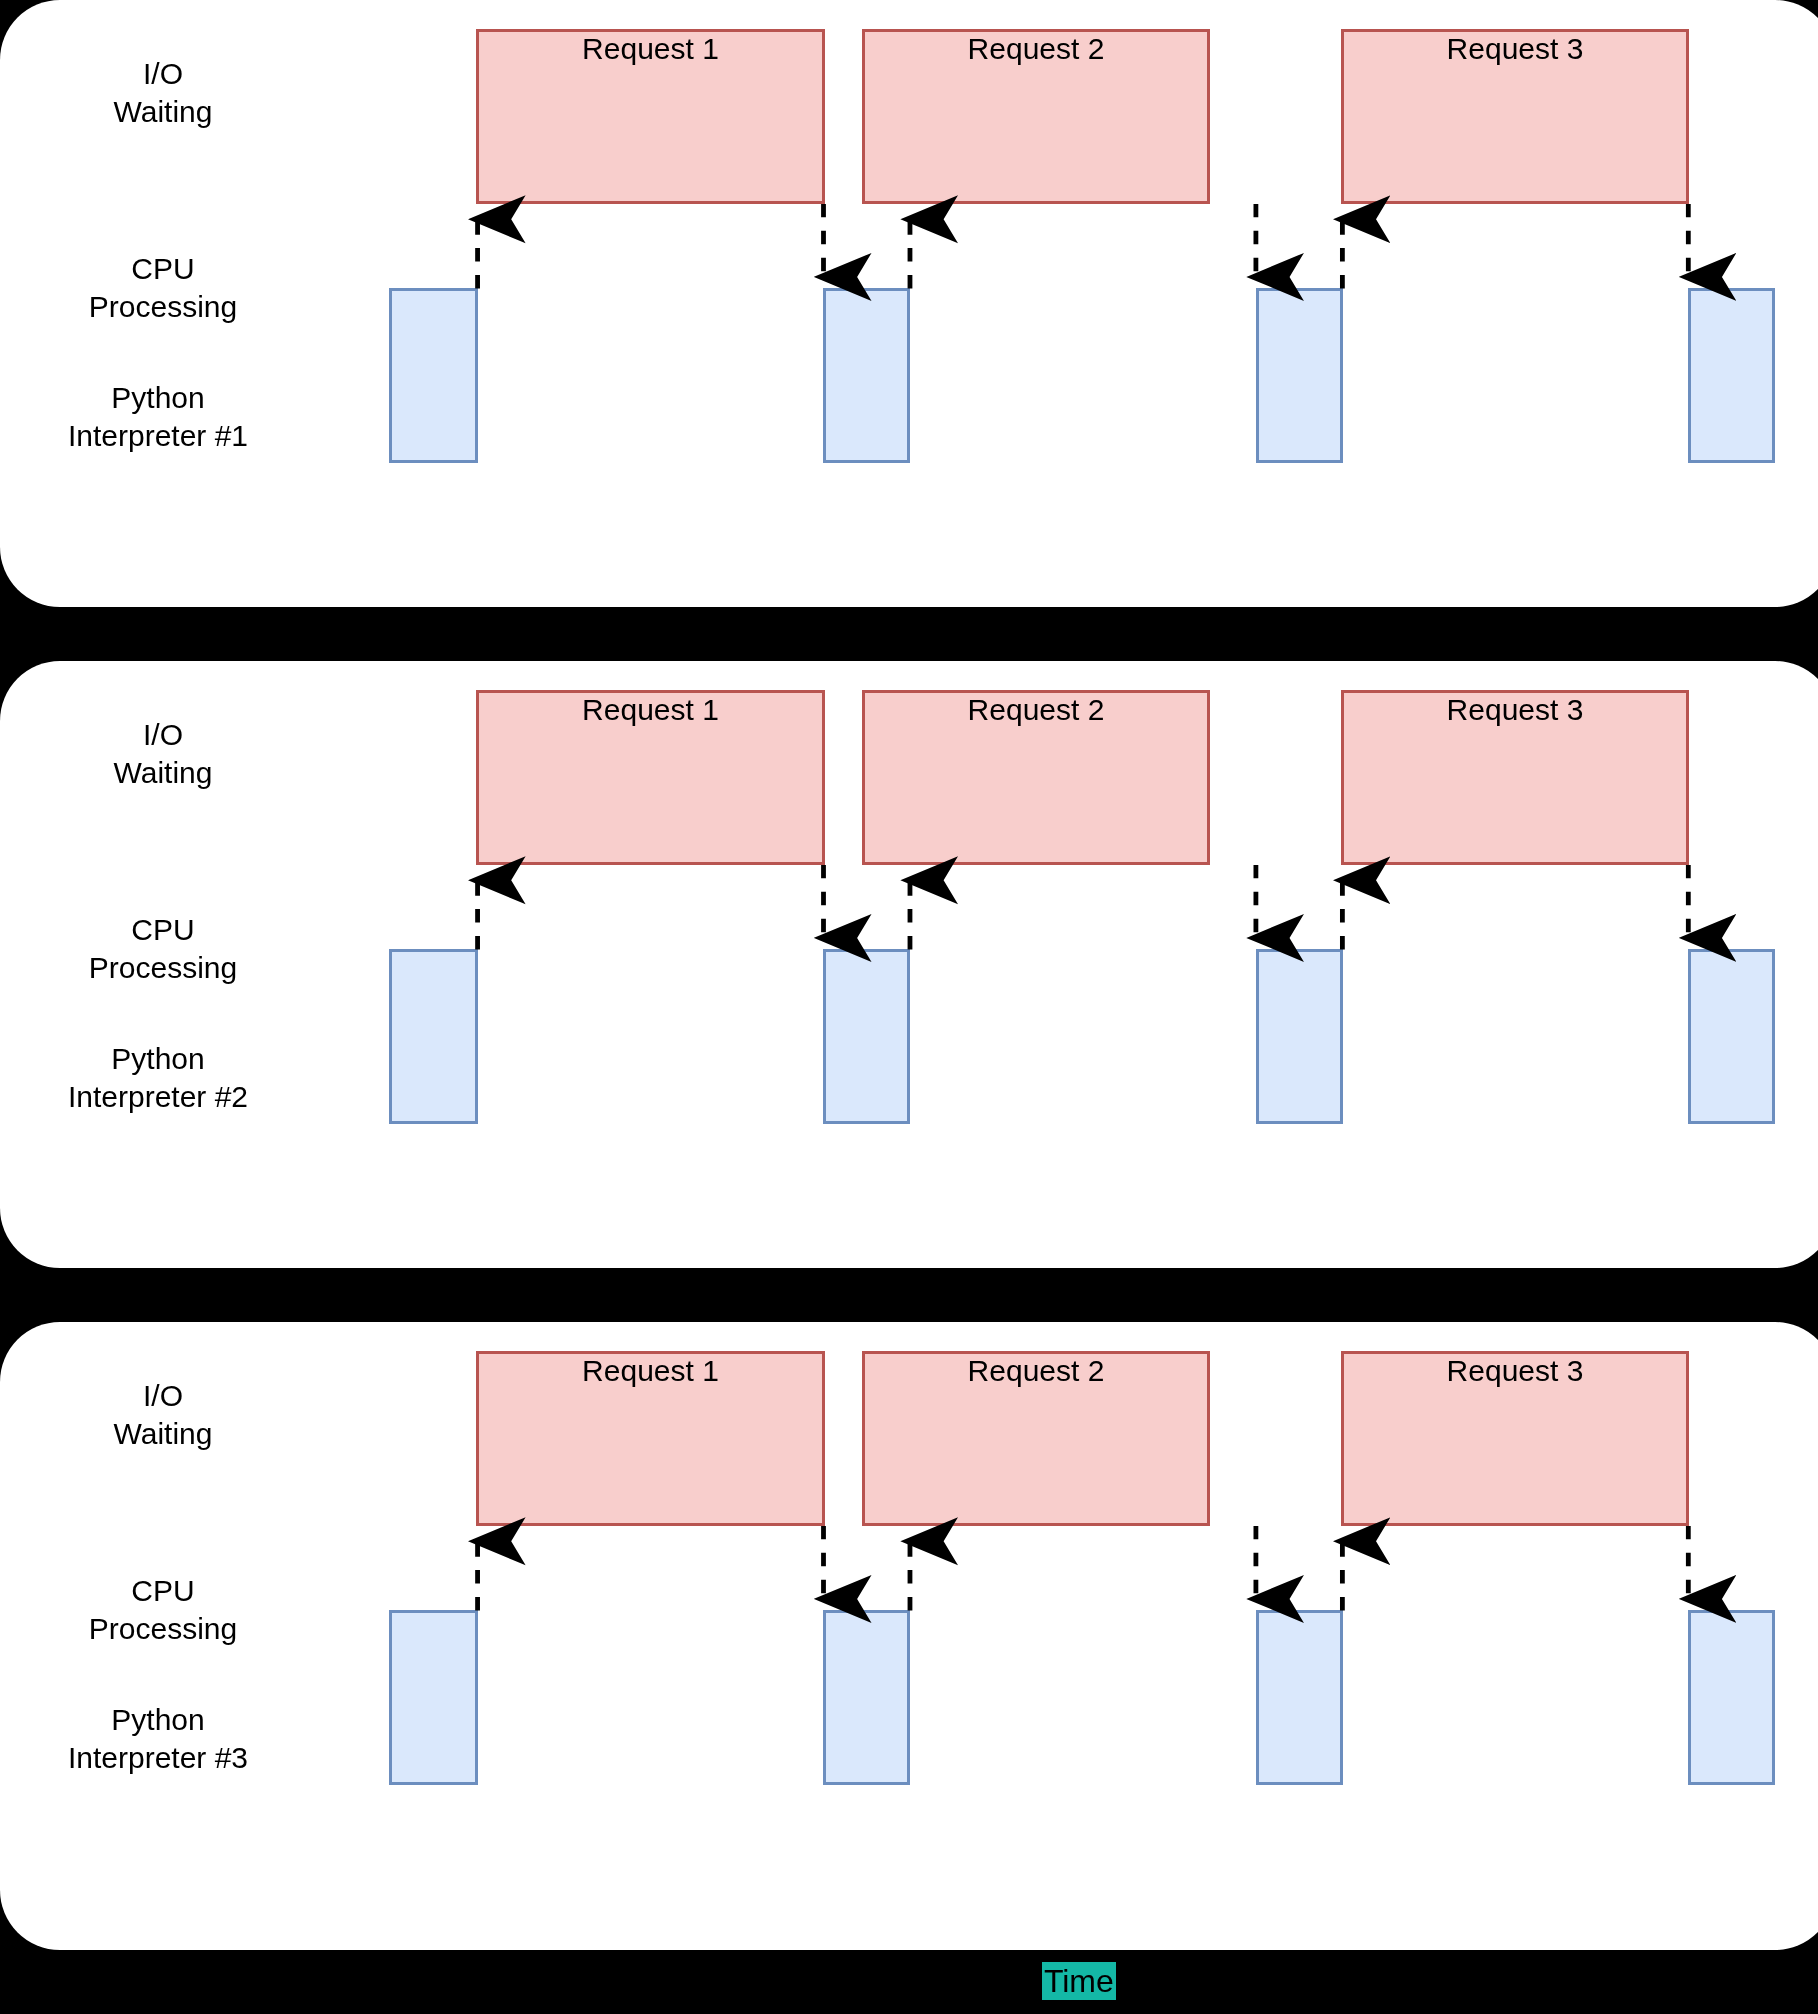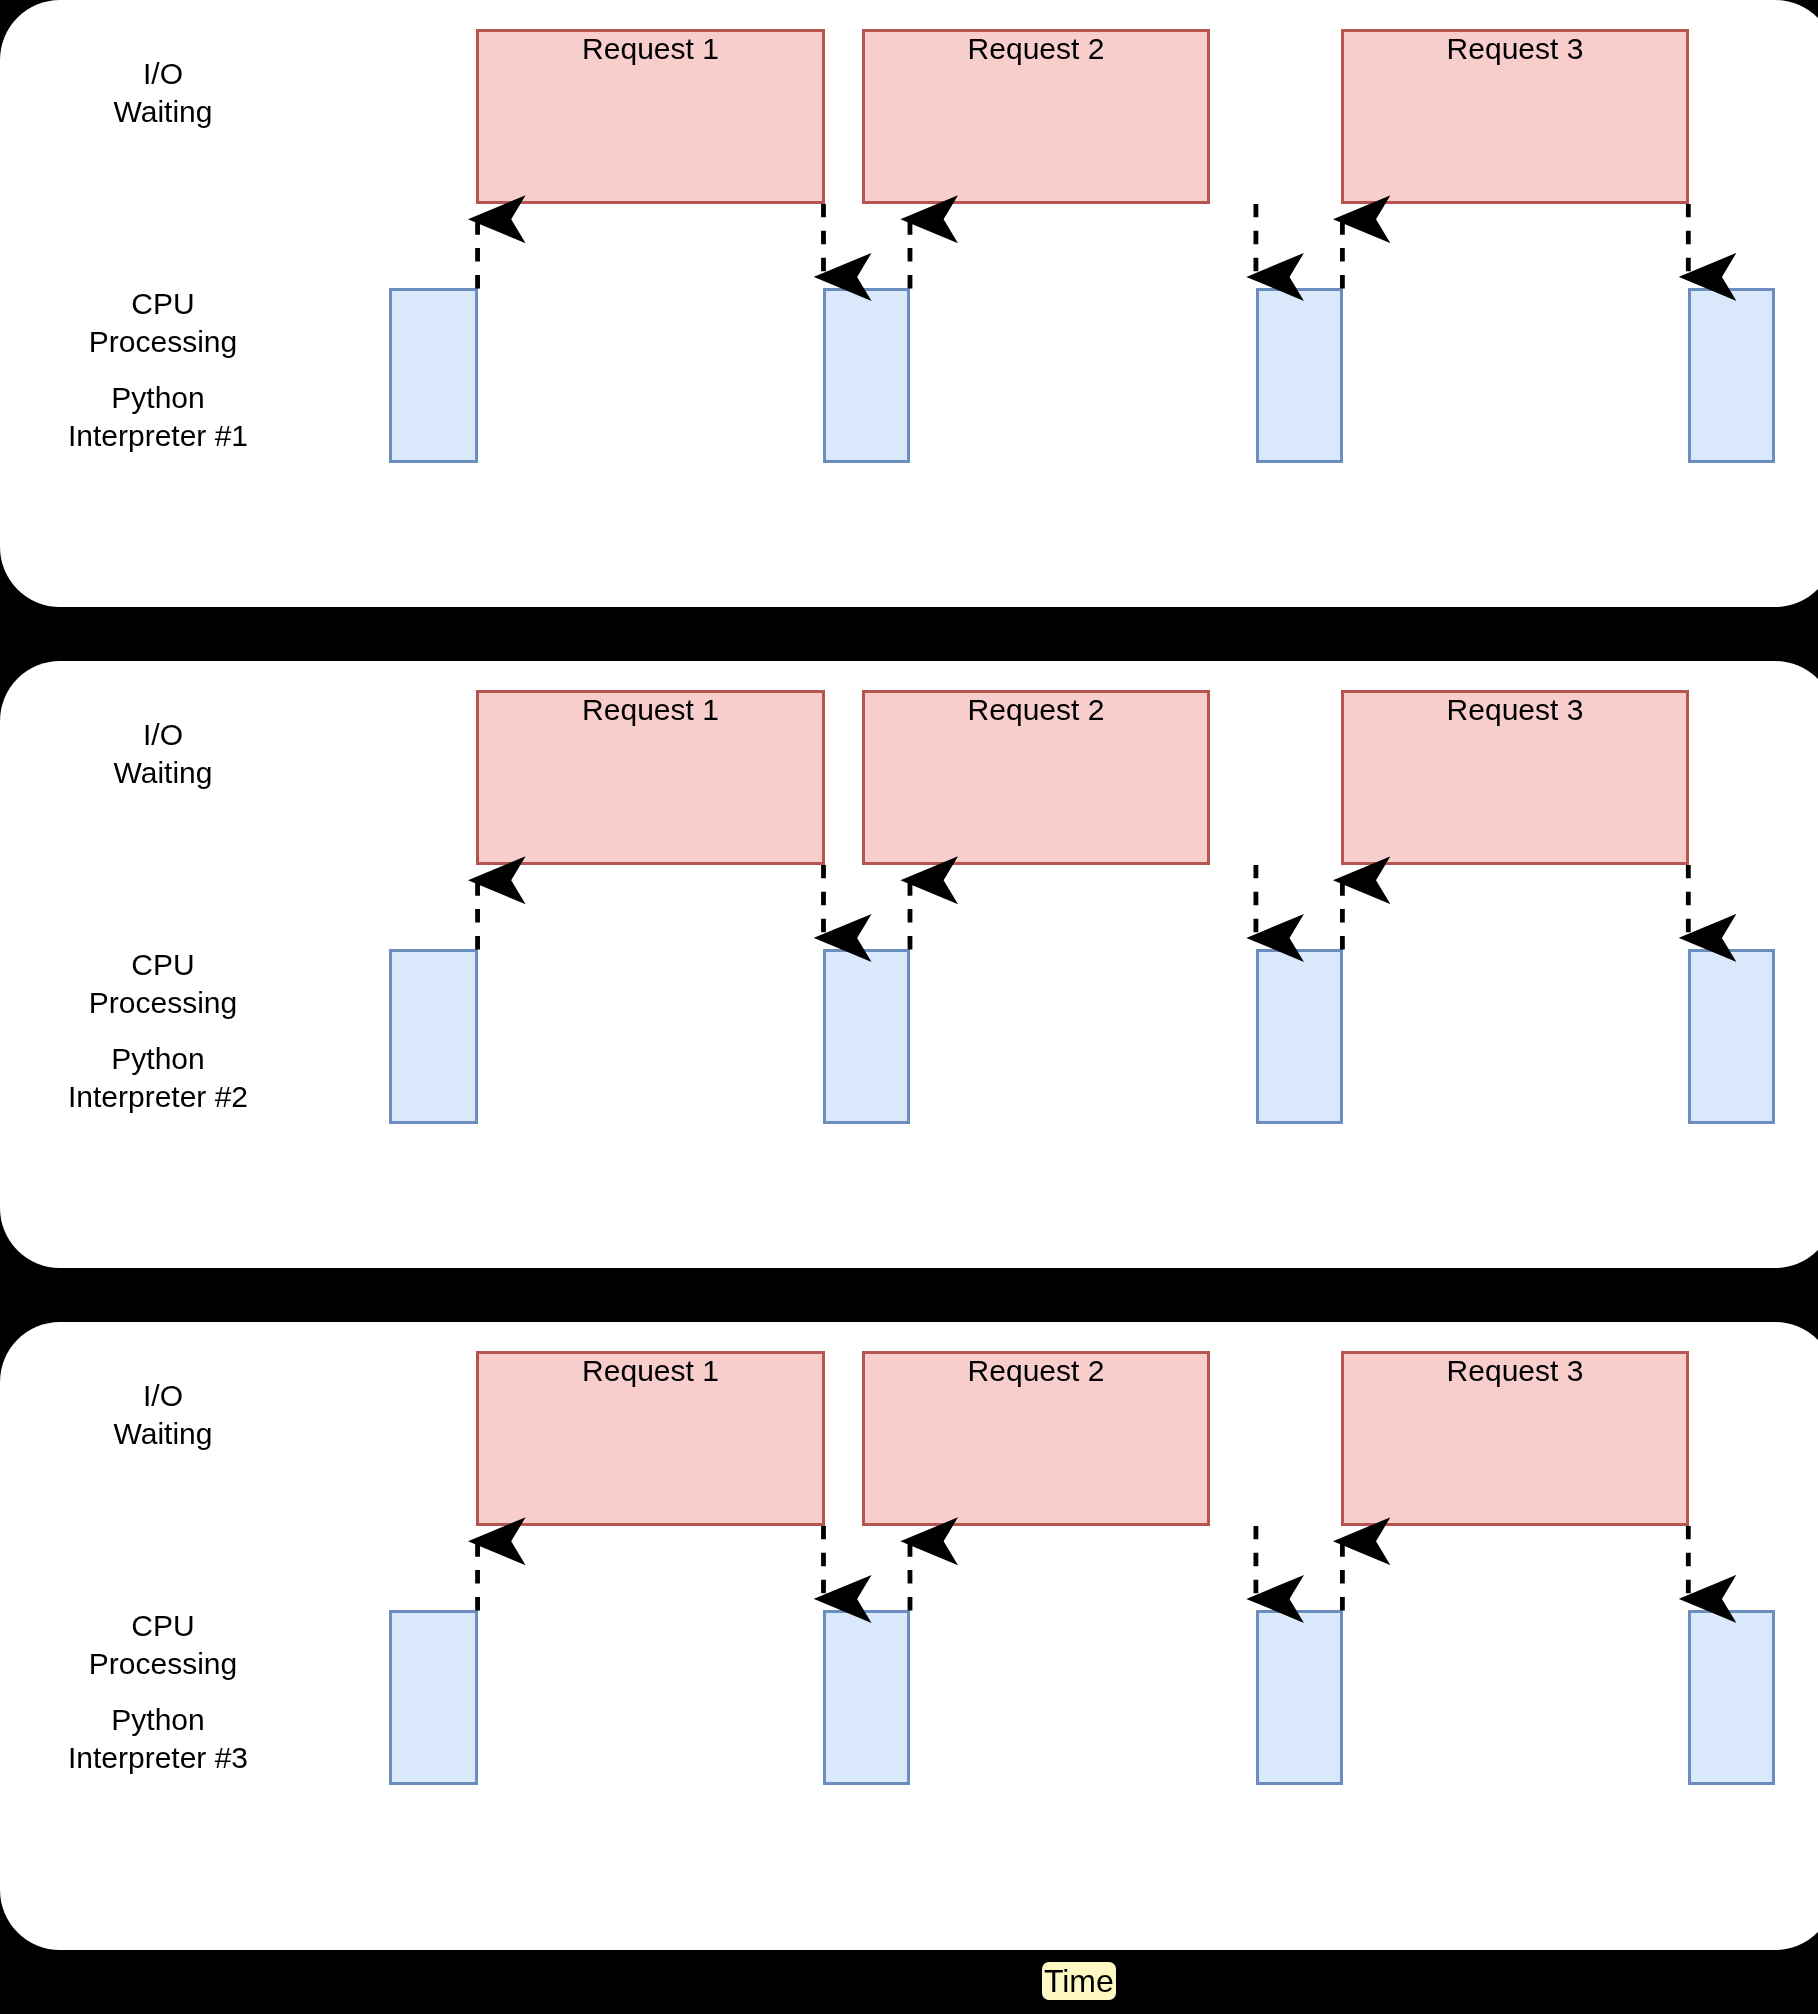--- a/index.html
+++ b/index.html
@@ -41,21 +41,21 @@
     position: absolute;
     width: 288px;
     text-align: center;
     color: #000000;
     font-size: 30px;
     line-height: 1.28;
     letter-spacing: 0px;
     white-space: pre-line;
   }
   .label-io   { left: 19px; top: 55px;  }
-  .label-cpu  { left: 19px; top: 250px; margin-top: 35px; }
+  .label-cpu  { left: 19px; top: 250px; }
   .label-name { left: 14px; top: 379px; }
 
   
   .io-box {
     position: absolute;
     top: 29px;
     height: 175px;
     background: #f8cecc;
     border: 3.8px solid #b85450;
     box-sizing: border-box;
@@ -91,26 +91,25 @@
     width: 1819px;
     height: 500px;
     pointer-events: none;
   }
 
   
   .time-label {
     position: absolute;
     left: 1042px;
     top: 1962px;
-    background: #fef9c3;
+    background: #14b8a6;
     color: #000000;
     font-size: 32px;
     line-height: 38px;
     padding: 0 1.9px;
-    border-radius: 7px;
   }
 </style>
 </head>
 <body>
 
 <div id="stage">
 
   <div class="panel panel-1">
 
     <div class="row-label label-io">I/O

